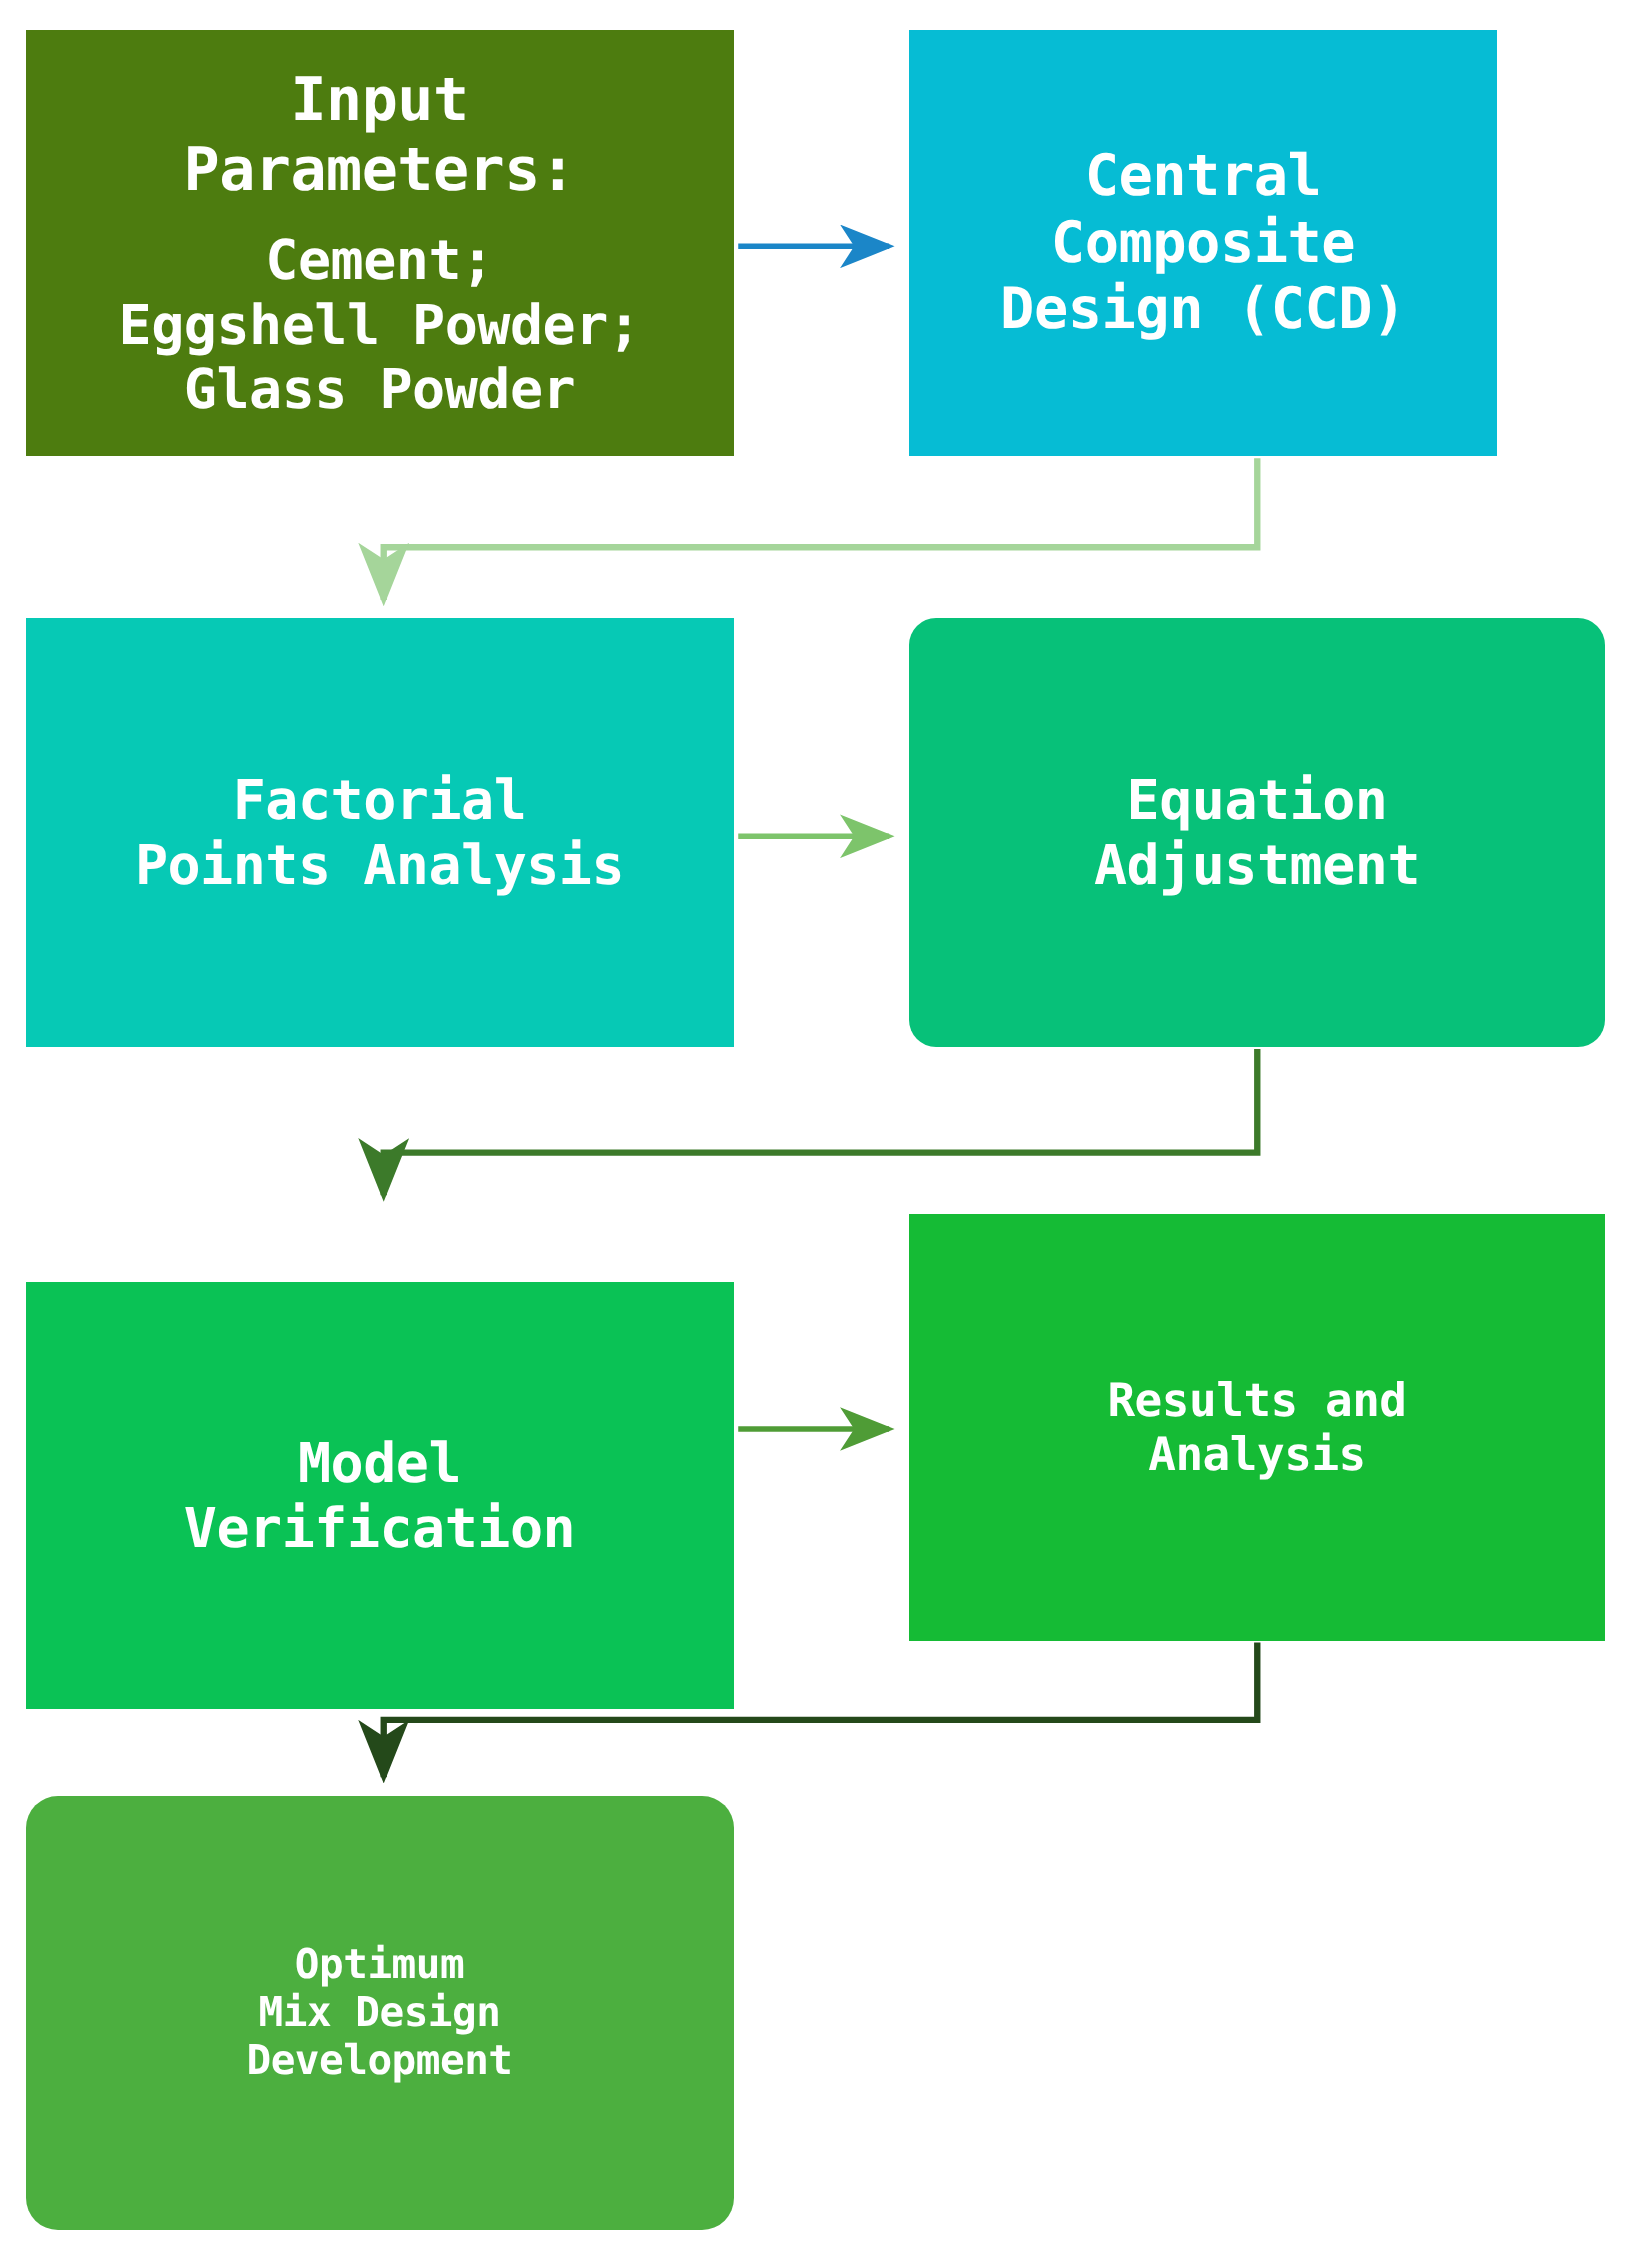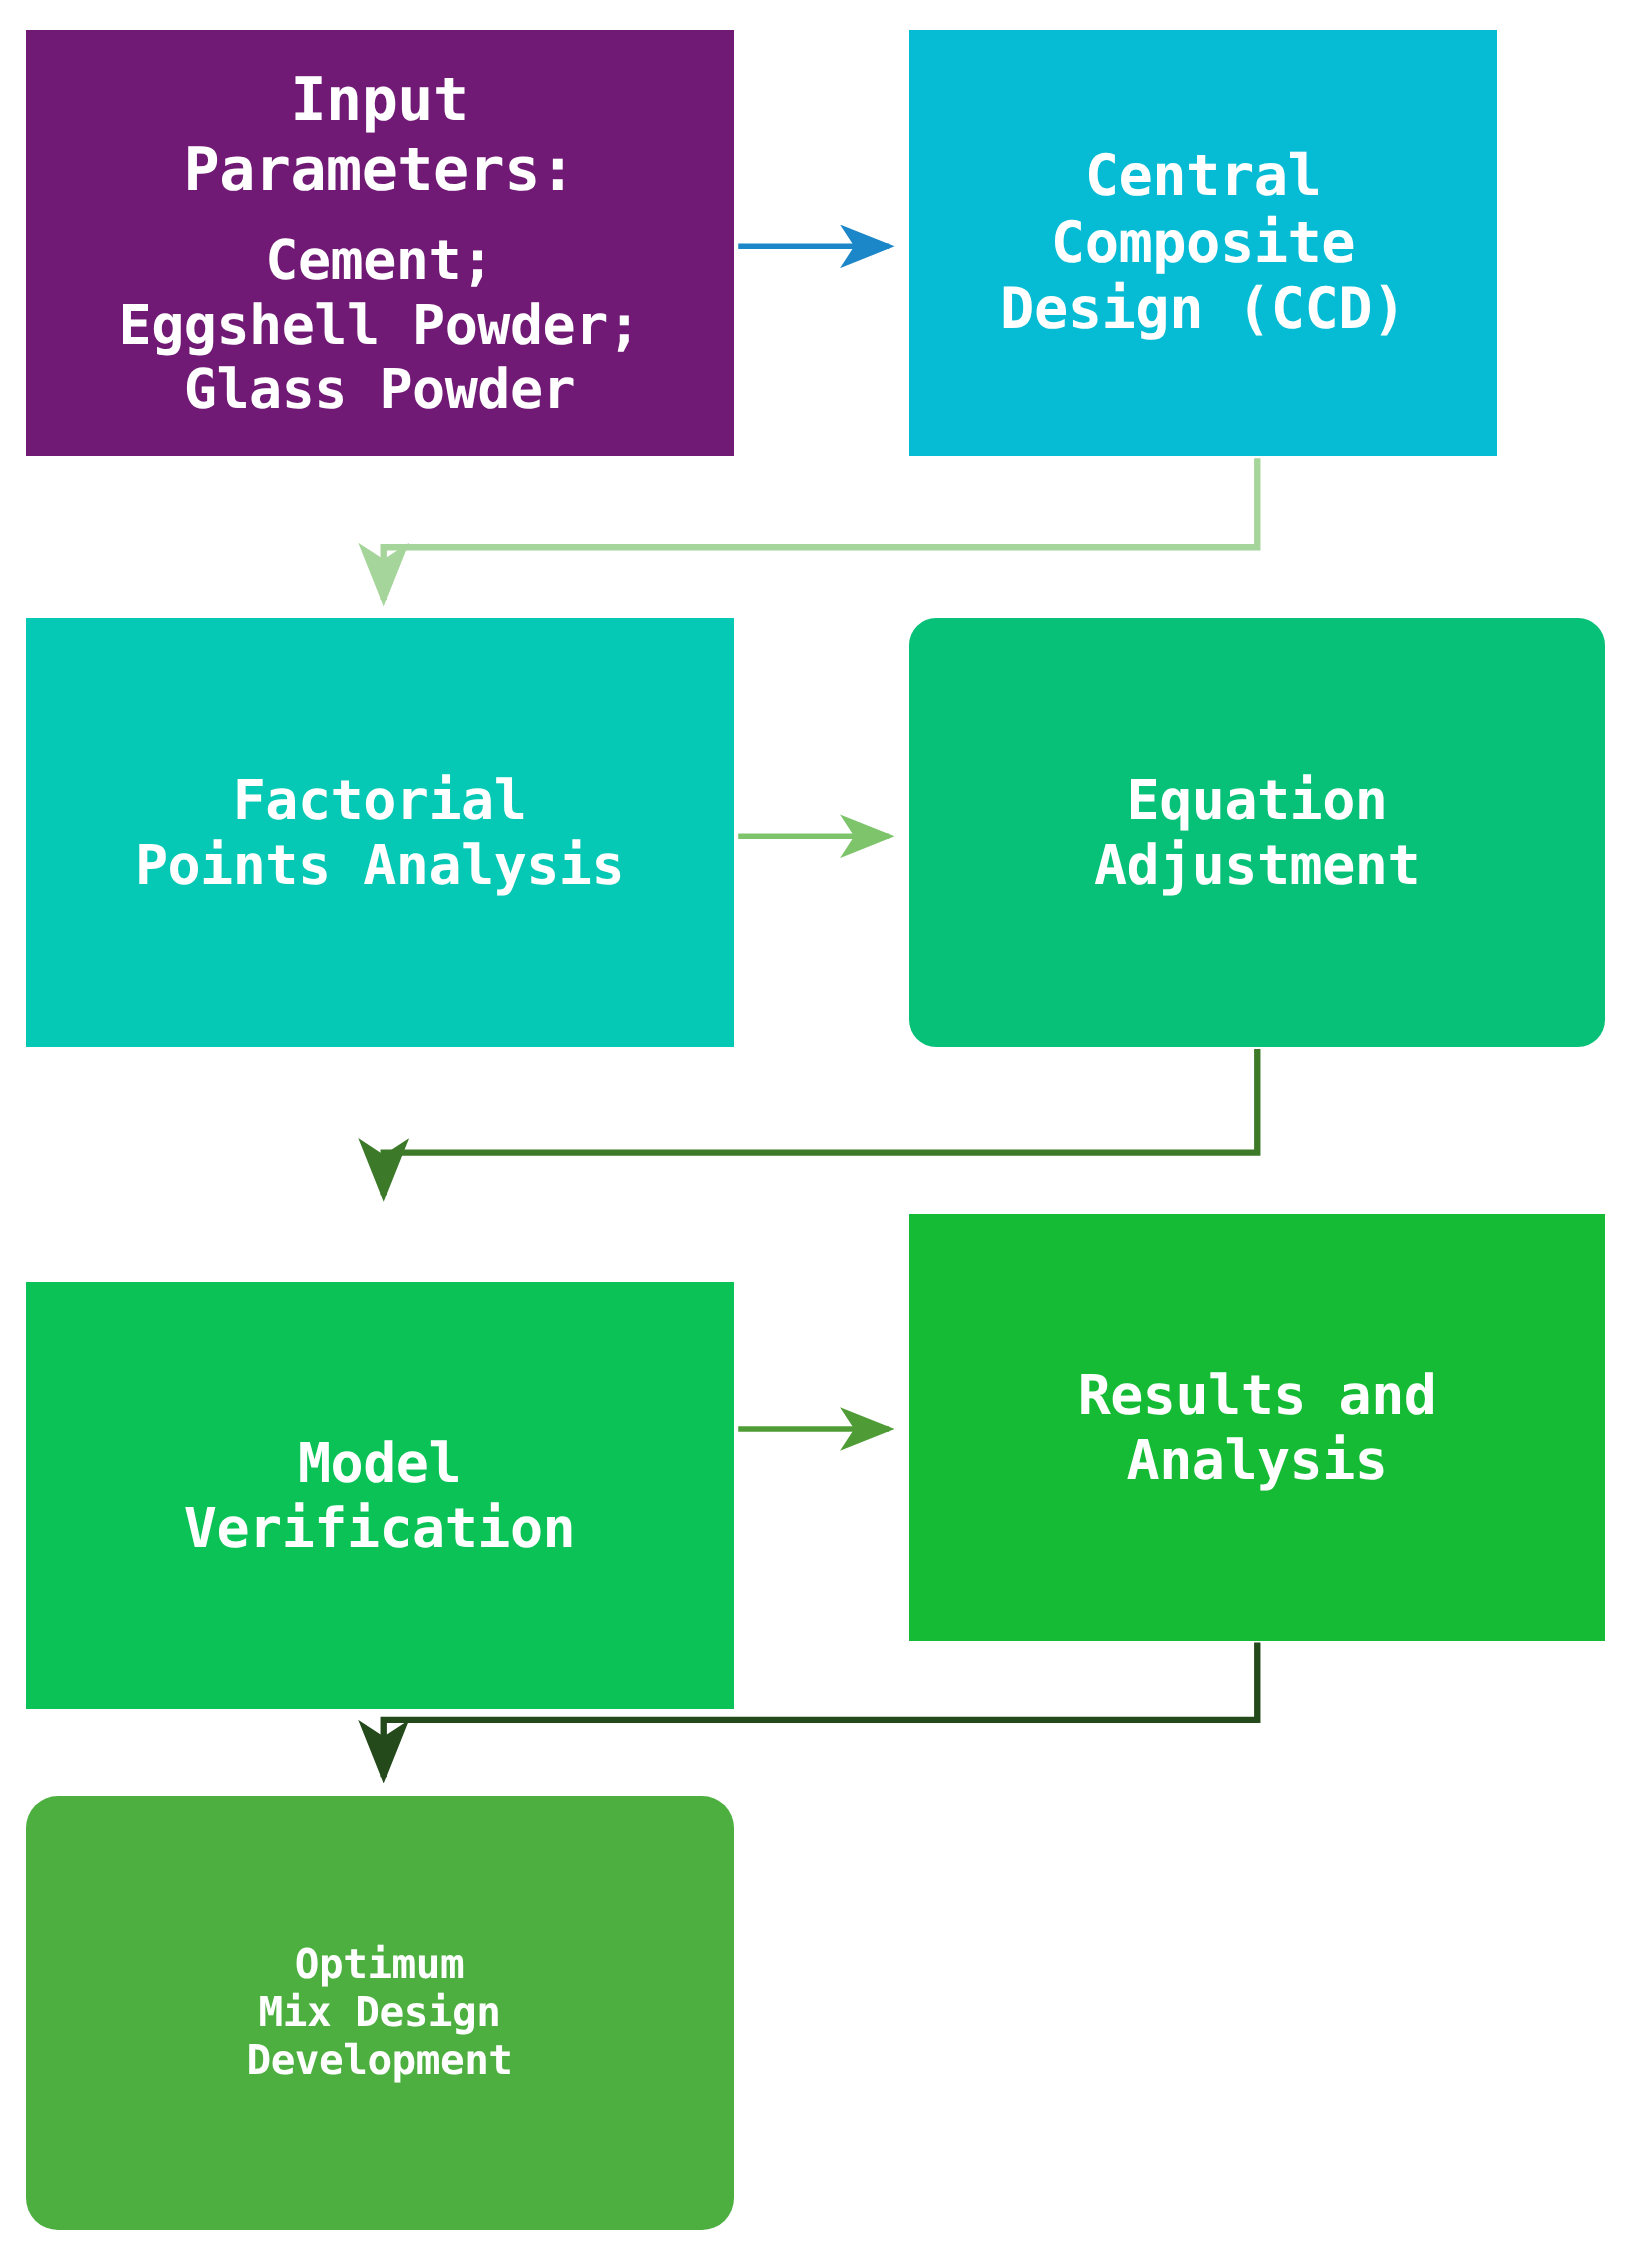--- a/index.html
+++ b/index.html
@@ -64,21 +64,21 @@
 
   
   #node-model-verification {
     left: 25.5px;  top: 1282px; width: 708px; height: 427px;
     background: #0ac255;
     font-size: 55px;
   }
   #node-results-analysis {
     left: 909px; top: 1214px; width: 696px; height: 427px;
     background: #15bb35;
-    font-size: 55px;
+    font-size: 46px;
   }
 
   
   #node-optimum-mix {
     left: 25.5px;  top: 1796px; width: 708px; height: 434px;
     background: #4caf3f;
     font-size: 41px;
     border-radius: 32px;
   }
 
@@ -135,21 +135,21 @@
 
     <g>
       <path d="M812,1572 L978,1572" fill="none" stroke="#4f9c36" stroke-width="6" marker-end="url(#ah-mgreen2)"></path>
     </g>
 
     <g>
       <path d="M1383,1807 L1383,1892 L422,1892 L422,1955" fill="none" stroke="#24491a" stroke-width="7" stroke-linejoin="miter" marker-end="url(#ah-xdgreen)"></path>
     </g>
   </svg>
 
-  <div class="node" id="node-input-parameters" style="background: #701a75;">
+  <div class="node" id="node-input-parameters" style="background: #4d7c0f;">
     <span class="line head">Input</span>
     <span class="line head">Parameters:</span>
     <span class="gap"></span>
     <span class="line">Cement;</span>
     <span class="line">Eggshell Powder;</span>
     <span class="line">Glass Powder</span>
   </div>
 
   <div class="node" id="node-ccd" style="background: rgb(6, 188, 212);">
     <span class="line">Central</span>

